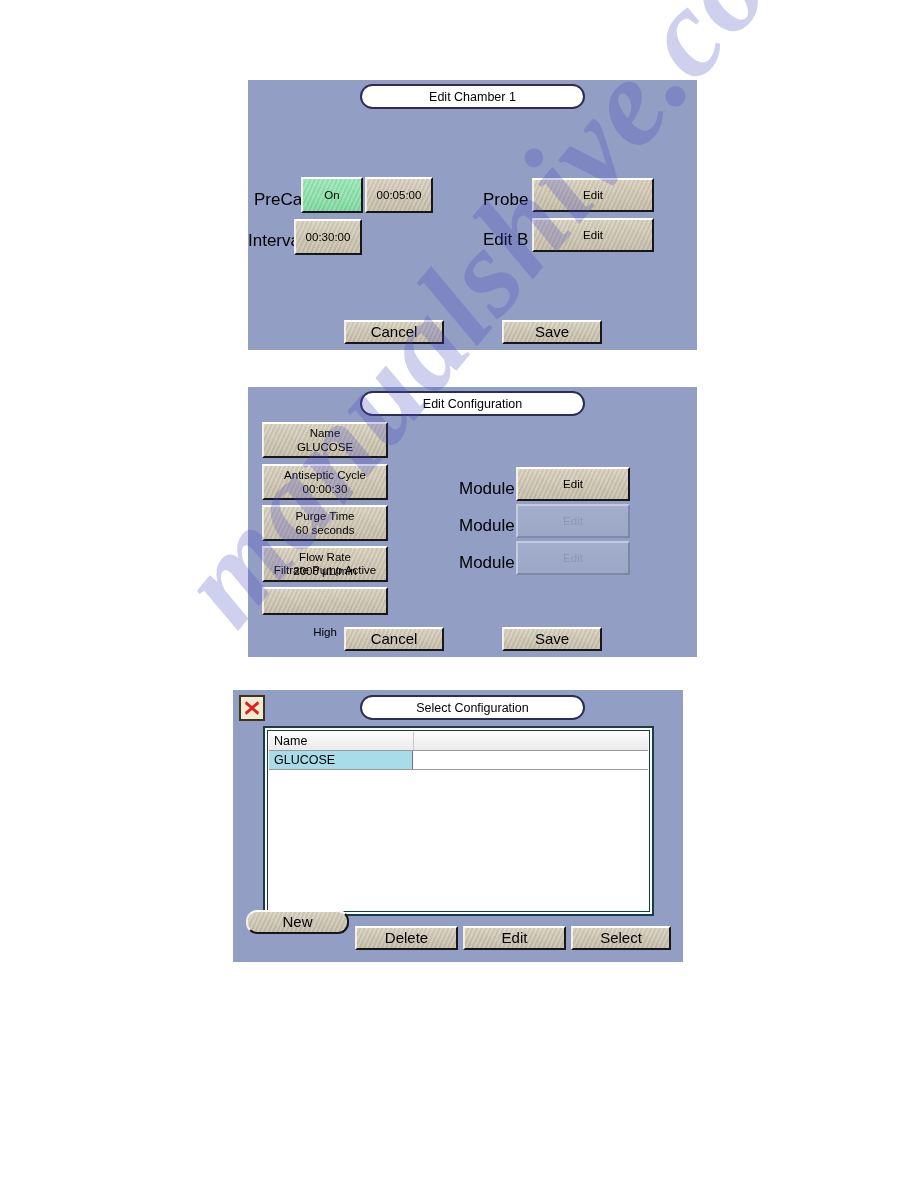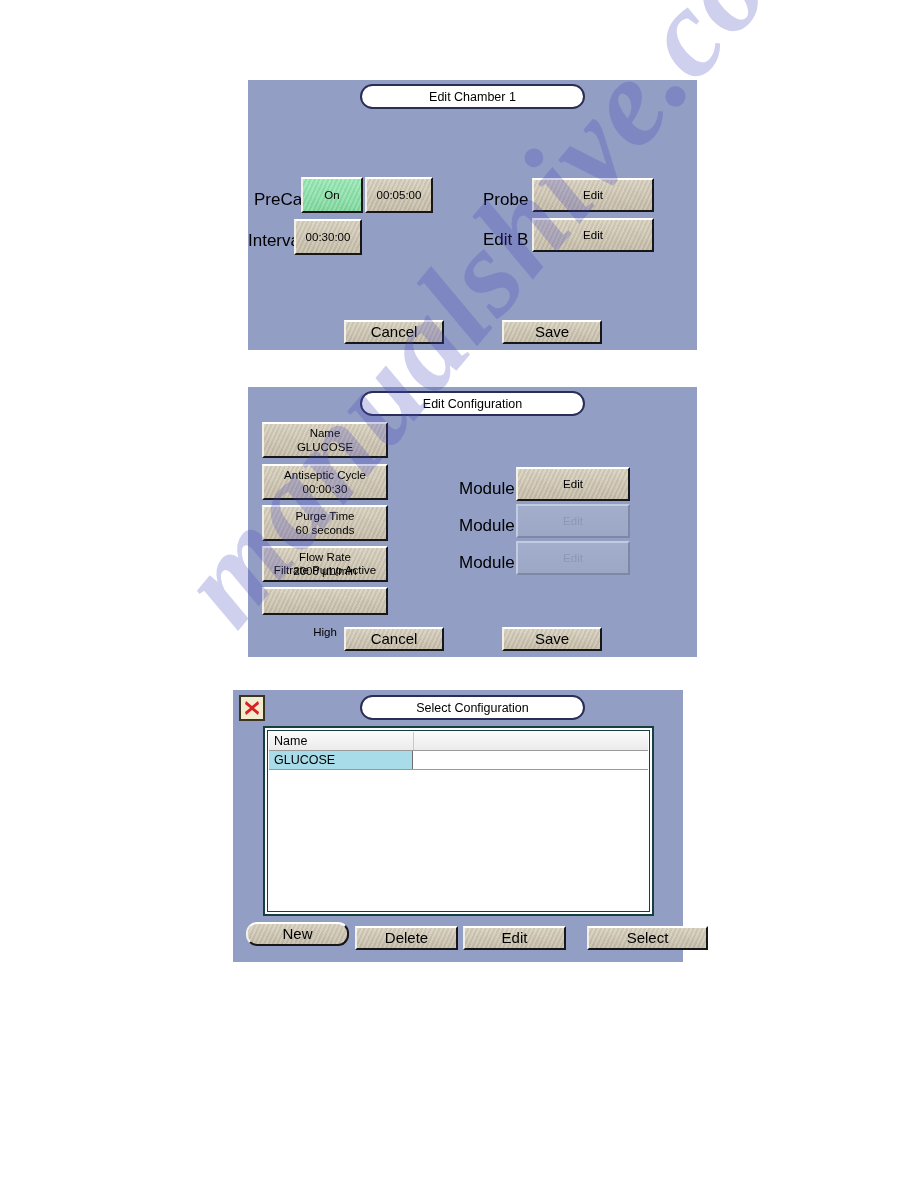--- a/index.html
+++ b/index.html
@@ -262,20 +262,20 @@
     <div class="list-header">
       <div class="col-split"></div>
       <div class="col-name">Name</div>
     </div>
 
     <div class="list-row" style="top:23px;">
       <div class="cell-name">GLUCOSE</div>
     </div>
   </div>
 
-  <div class="btn small-label" style="left:13px; top:232px; width:103px; height:24px;border-radius:11px;">New</div>
+  <div class="btn small-label" style="left:13px; top:220px; width:103px; height:24px;border-radius:11px;">New</div>
 
   <div class="btn small-label" style="left:122px; top:236px; width:103px; height:24px;">Delete</div>
 
   <div class="btn small-label" style="left:230px; top:236px; width:103px; height:24px;">Edit</div>
 
-  <div class="btn small-label" style="left:354px; top:236px; width:121px; height:24px;">Select</div>
+  <div class="btn small-label" style="left:338px; top:236px; width:100px; height:24px;">Select</div>
 </div>
 
 </body></html>

